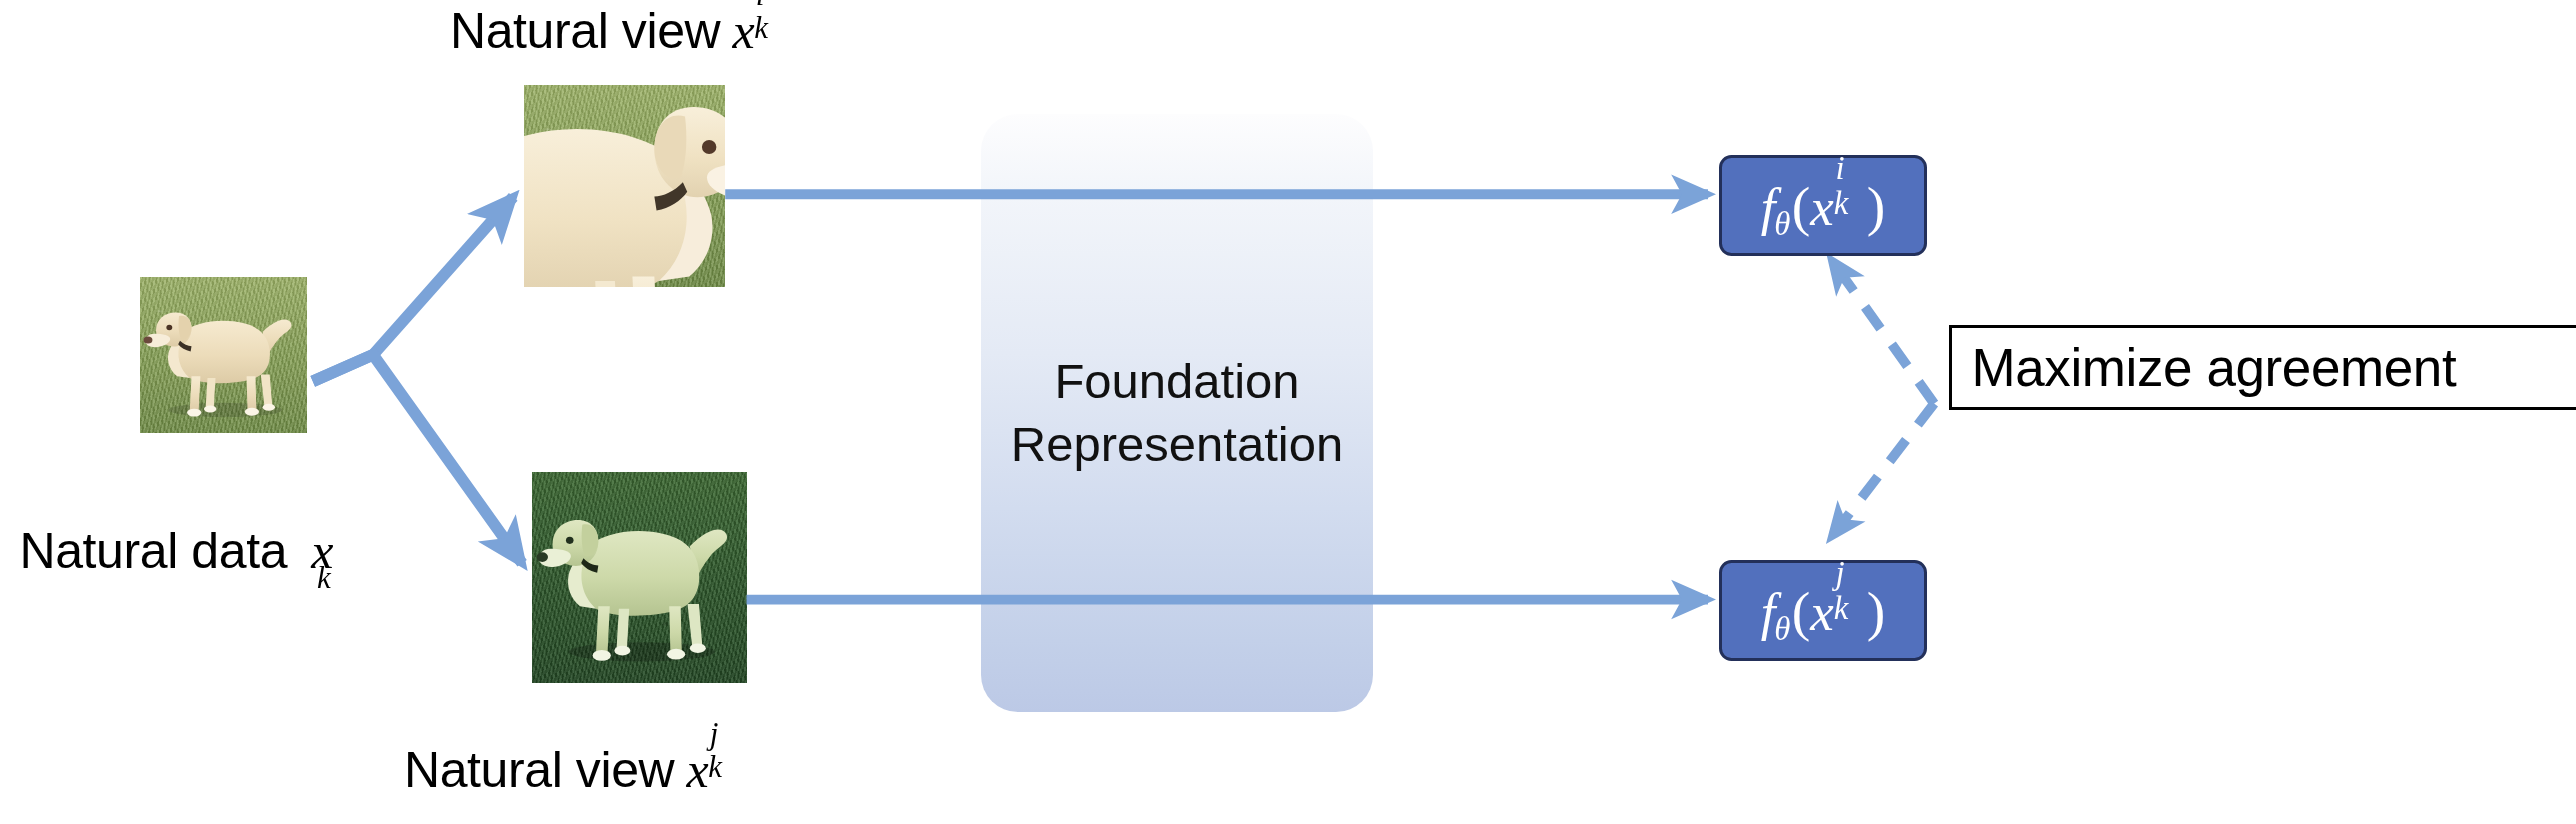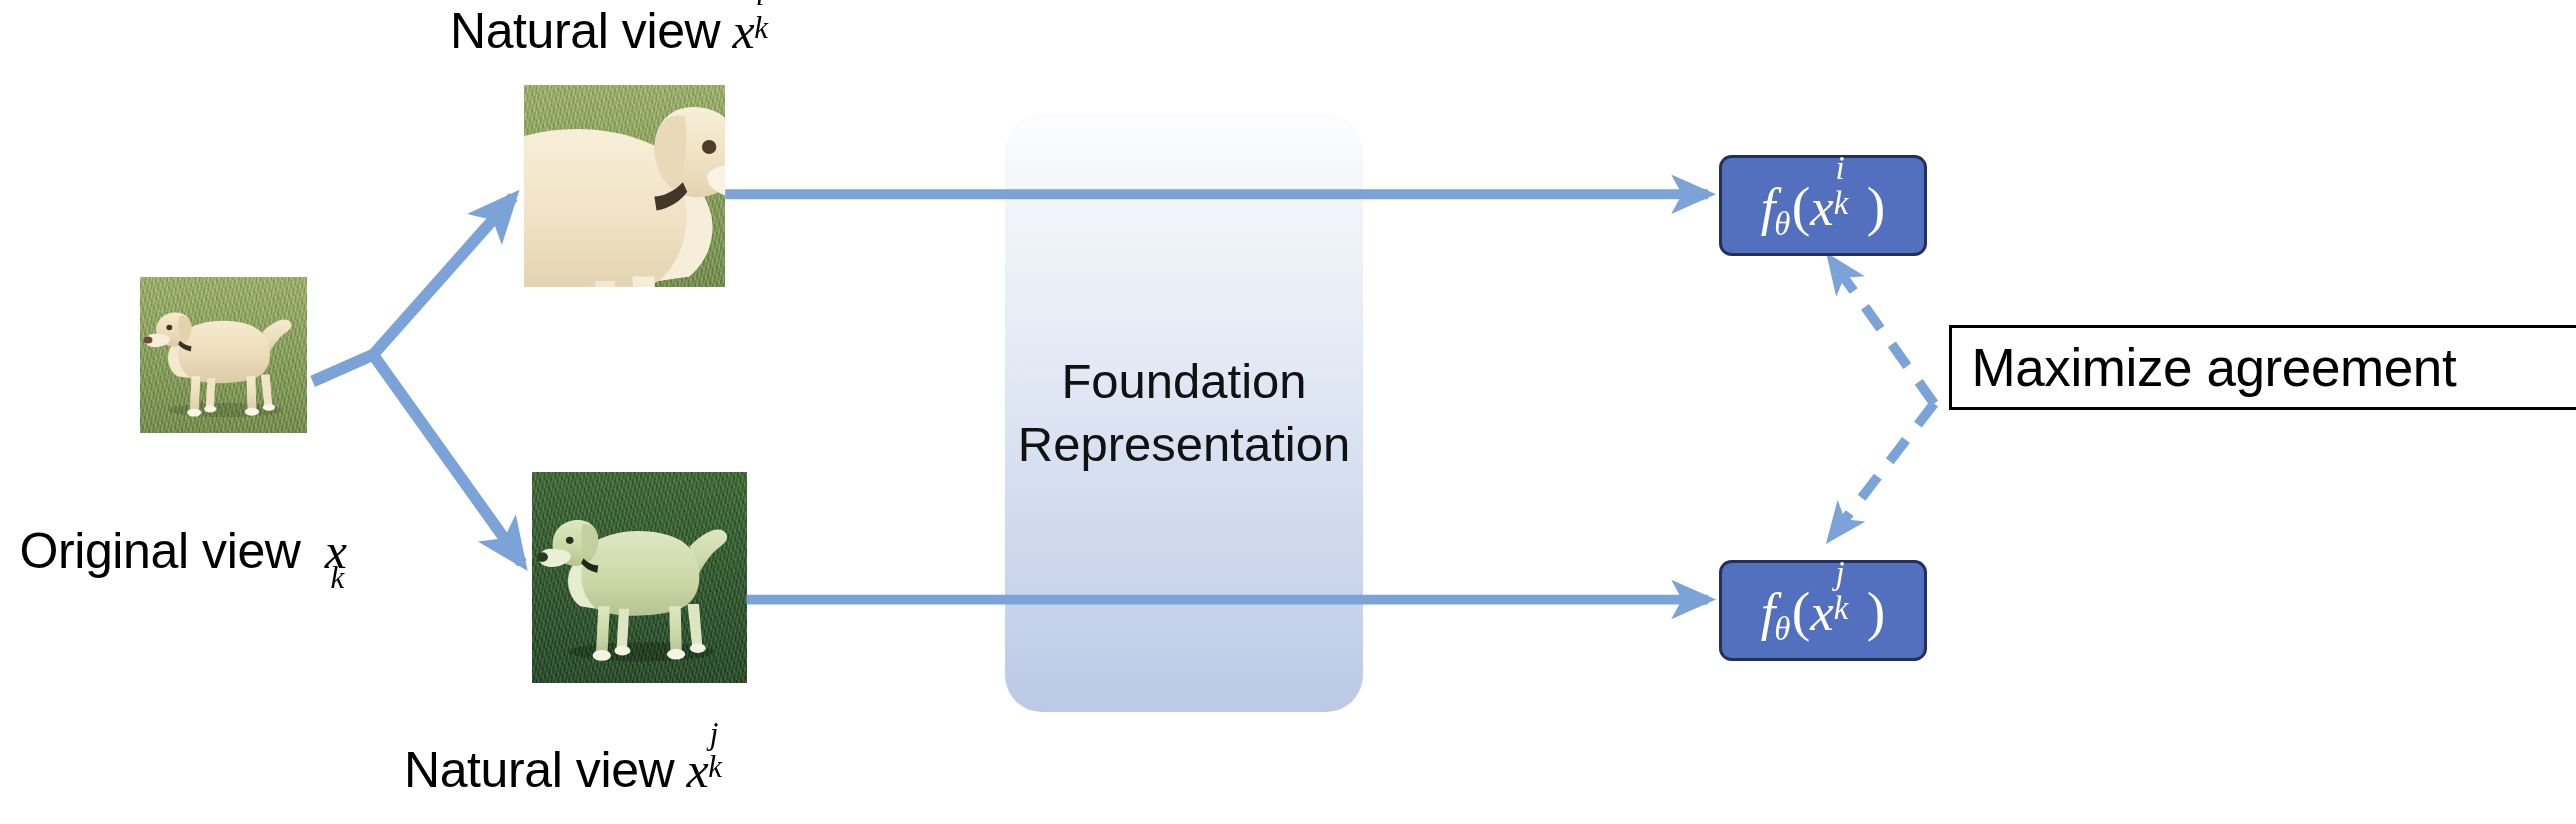--- a/index.html
+++ b/index.html
@@ -311,21 +311,21 @@
         <path d="M136 110 L140 145 L149 146 L146 110 Z" fill="#dde6c3"></path>
         <ellipse cx="61" cy="153" rx="8" ry="4.5" fill="#f2f5e4"></ellipse>
         <ellipse cx="79" cy="149" rx="7" ry="4" fill="#f2f5e4"></ellipse>
         <ellipse cx="126" cy="152" rx="8" ry="4.5" fill="#f2f5e4"></ellipse>
         <ellipse cx="145" cy="147" rx="7" ry="4" fill="#f2f5e4"></ellipse>
         <path d="M45 72 C49 76 54 78 58 78 L57 84 C51 83 46 80 43 76 Z" fill="#1d2717"></path>
       </svg>
     </div>
   </div>
 
-  <div id="foundation-panel" style="left:981px; top:114px; width:358px; height:598px;margin-left:24px;">
+  <div id="foundation-panel" style="left:981px; top:114px; width:392px; height:598px;">
     <div id="foundation-label">Foundation
 Representation</div>
   </div>
 
   <svg id="arrows-over" viewBox="0 0 2903 929" xmlns="http://www.w3.org/2000/svg">
     <defs>
       <marker id="ah-solid2" viewBox="0 0 10 10" refX="8.2" refY="5" markerWidth="4.6" markerHeight="4.6" orient="auto-start-reverse">
         <path d="M 0 0.6 L 10 5 L 0 9.4 L 2.4 5 Z" fill="#7ba3d8"></path>
       </marker>
       <marker id="ah-dash2" viewBox="0 0 10 10" refX="8.6" refY="5" markerWidth="4.3" markerHeight="4.3" orient="auto-start-reverse">
@@ -368,17 +368,17 @@
 
   <div class="label" style="left:450px; top:-1.8px;">
     <span>Natural view</span><span class="math">&nbsp;<span>x</span><span class="supsub"><span class="s-up">i</span><span class="s-dn">k</span></span></span>
   </div>
 
   <div class="label" style="left:404px; top:737px;">
     <span>Natural view</span><span class="math">&nbsp;<span>x</span><span class="supsub"><span class="s-up">j</span><span class="s-dn">k</span></span></span>
   </div>
 
   <div class="label" style="left:19.5px; top:525px;">
-    <span>Original view</span><span class="math">&nbsp;&nbsp;<span>x</span><span class="sub">k</span></span>
+    <span>Natural data</span><span class="math">&nbsp;&nbsp;<span>x</span><span class="sub">k</span></span>
   </div>
 
 </div>
 
 
 </body></html>

